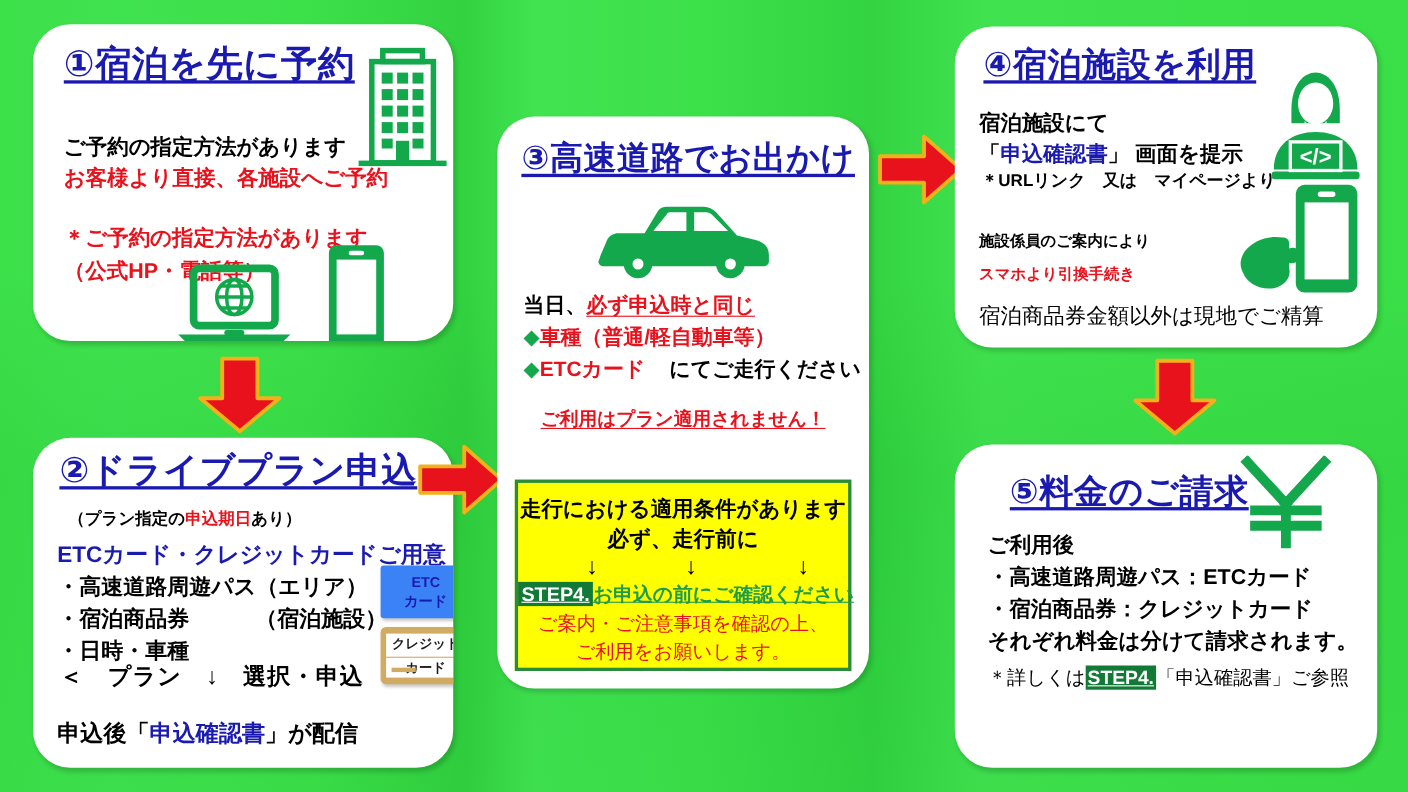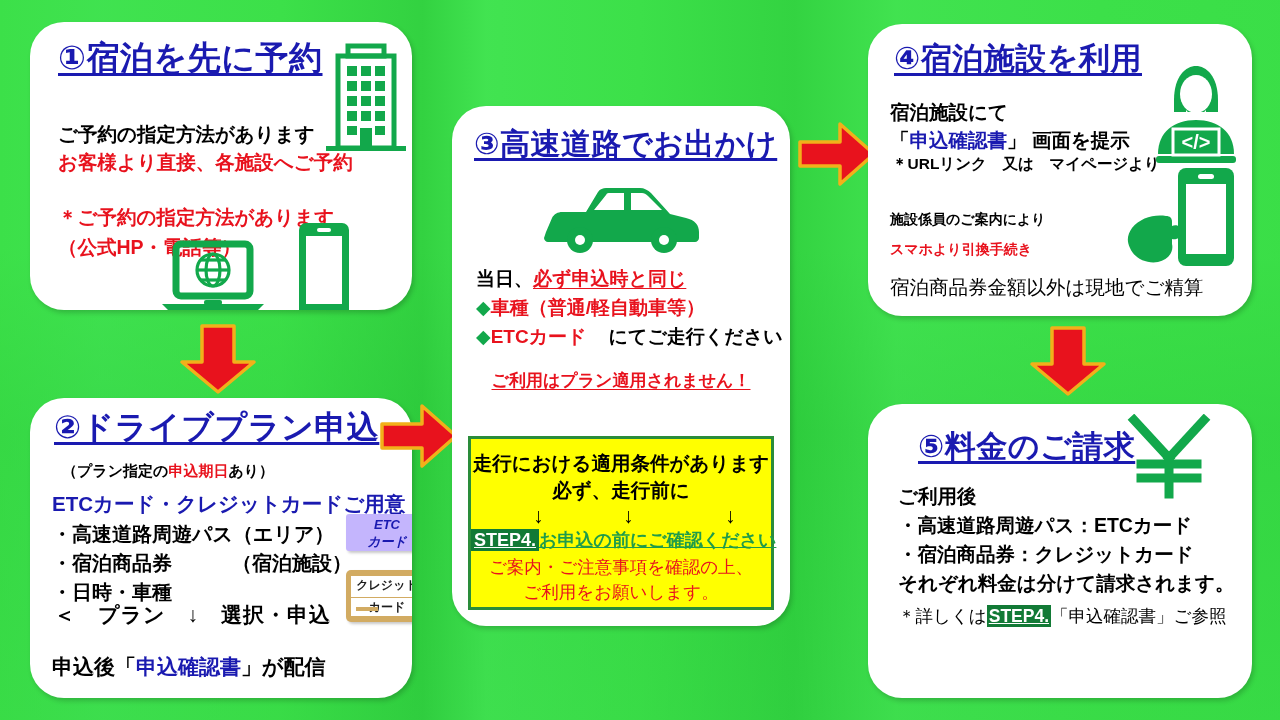--- a/index.html
+++ b/index.html
@@ -61,26 +61,25 @@
 
   
   #card2 .title { left: 24px; top: 8px; position:absolute; font-size: 32px; }
   #c2sub  { position:absolute; left: 32px; top: 52px; font-size: 15px; font-weight: bold; margin-top: 12px; }
   #c2lead { position:absolute; left: 22px; top: 92px; font-size: 20.5px; font-weight: bold; color:#1a1ab0; }
   #c2list { position:absolute; left: 22px; top: 122px; font-size: 20px; font-weight: bold; line-height: 29px; }
   #c2flow { position:absolute; left: 24px; top: 203px; font-size: 21px; font-weight: bold; letter-spacing: 1px;}
   #c2foot { position:absolute; left: 22px; top: 255px; font-size: 21px; font-weight: bold; }
 
   .etccard {
-    position:absolute; left: 316px; top: 116px; width: 82px; height: 37px;
-    background:#c4b5fd; border-radius:3px;
+    position:absolute; left: 316px; top: 116px; width: 82px; height: 48px;
+    background:#3b82f6; border-radius:3px;
     display:flex; flex-direction:column; align-items:center; justify-content:center;
     color:#1a1ab0; font-size:13px; font-weight:bold; line-height:17px;
     box-shadow: 2px 2px 3px rgba(0,0,0,.22);
-    font-style: italic;
   }
   .crcard {
     position:absolute; left: 316px; top: 172px; width: 82px; height: 52px;
     background:#d2ab62; border-radius:5px;
     box-shadow: 2px 2px 3px rgba(0,0,0,.22);
   }
   .crcard .b1 { position:absolute; left:5px; top:6px; width:72px; height:21px; background:#fff;
                 font-size:12px; font-weight:bold; color:#1c1c1c; text-align:center; line-height:19px; }
   .crcard .b2 { position:absolute; left:5px; top:28px; width:72px; height:18px; background:#fff;
                 font-size:12px; font-weight:bold; color:#1c1c1c; text-align:center; line-height:18px; }

